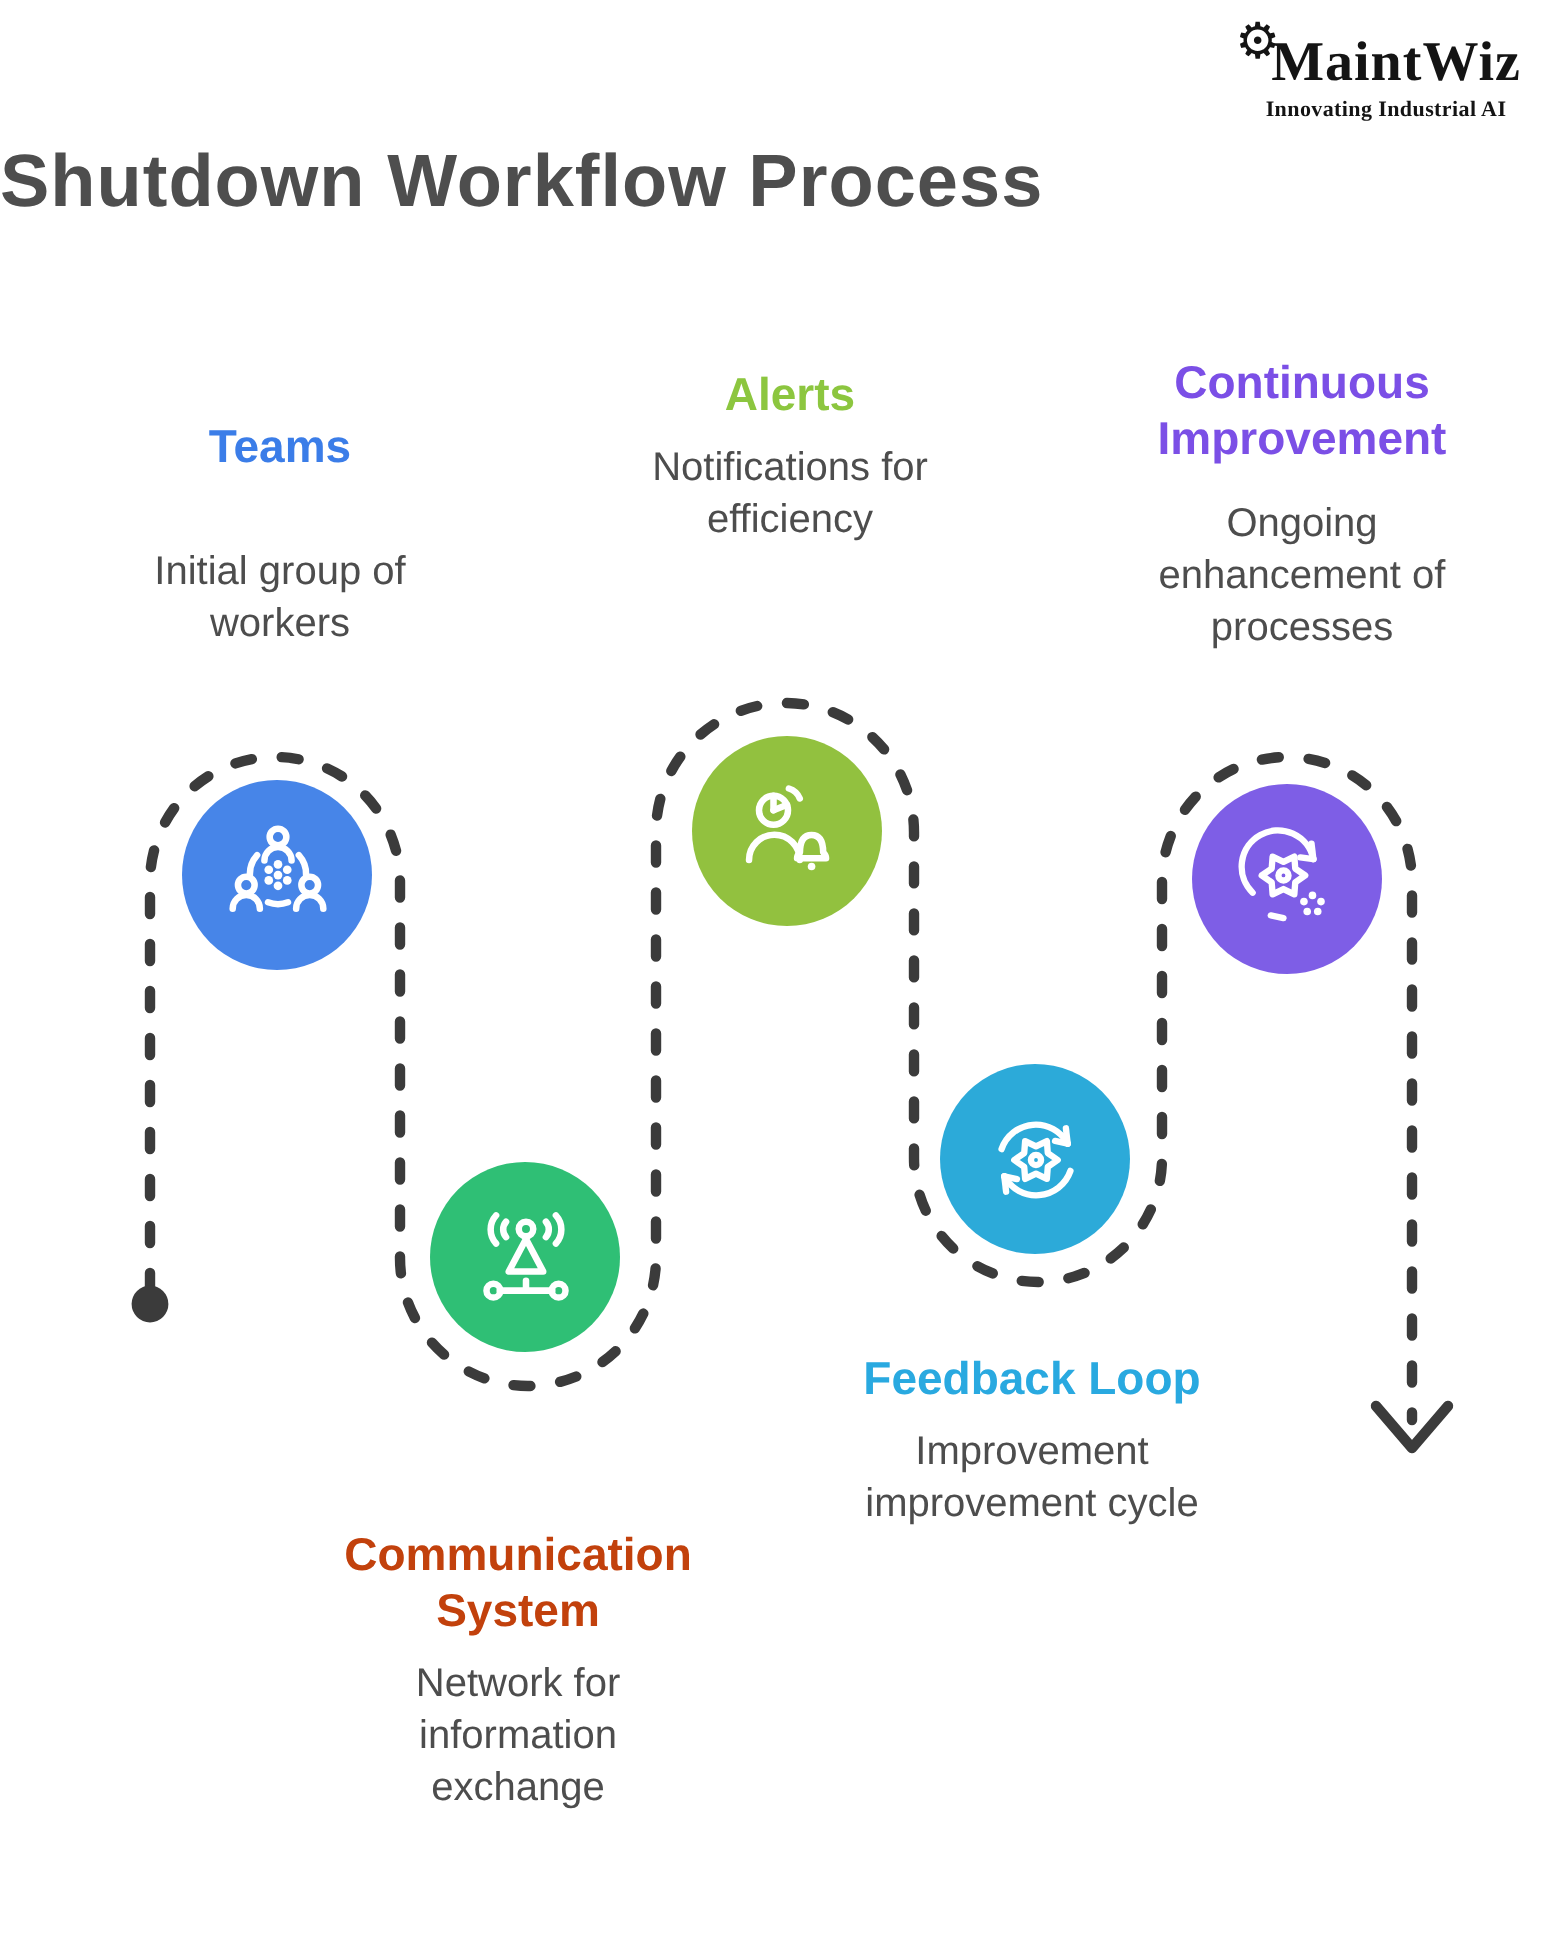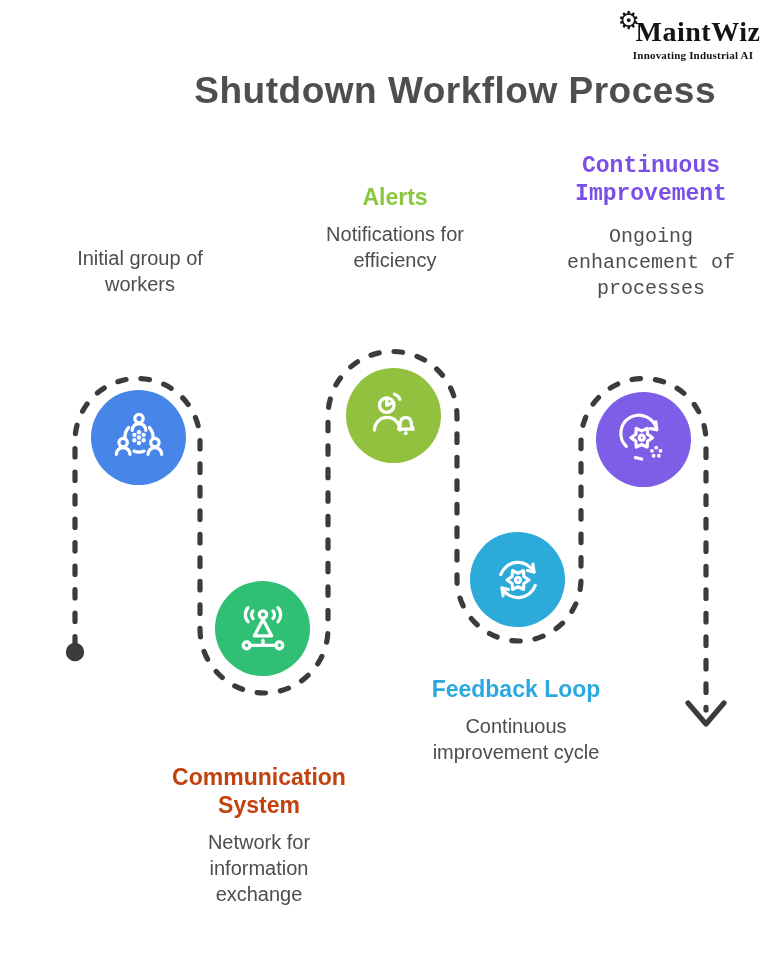--- a/index.html
+++ b/index.html
@@ -7,42 +7,42 @@
     position:relative; width:778px; height:974px; background:#ffffff;
     font-family:"Liberation Sans", sans-serif; overflow:hidden;
   }
   
   .brand { position:absolute; top:16px; right:10px; width:150px; text-align:center; color:#141414; }
   .brand-row { position:relative; display:inline-block; padding-left:10px; }
   .brand-gear { position:absolute; left:-8px; top:-10px; font-size:25px; font-family:"DejaVu Sans", sans-serif; }
   .brand-name { font-family:"Liberation Serif", serif; font-size:28px; font-weight:600; letter-spacing:.5px; }
   .brand-tagline { font-family:"Liberation Serif", serif; font-size:11px; font-weight:700; letter-spacing:.2px; margin-top:1px; }
   
-  .title { position:absolute; top:70px; left:0; width:716px; text-align:right;
+  .title { position:absolute; top:70px; left:0; width:716px; text-align:left;
     font-size:37px; font-weight:700; color:#4e4e4e; letter-spacing:.5px; margin:0; }
   
   svg.flow { position:absolute; left:0; top:0; width:778px; height:974px; pointer-events:none; }
   
   .node { position:absolute; width:95px; height:95px; border-radius:50%;
     display:flex; align-items:center; justify-content:center; }
   .node svg { width:58px; height:58px; }
   .node-teams { left:91px;  top:390px; }
   .node-comm { left:215px; top:581px; }
   .node-alerts { left:346px; top:368px; }
   .node-feedback { left:470px; top:532px; }
   .node-improvement { left:596px; top:392px; }
   
   .label { position:absolute; text-align:center; }
   .label h2 { font-size:23px; font-weight:700; line-height:28px; margin:0 0 10px 0; }
   .label p  { font-size:20px; line-height:26px; color:#4d4d4d; margin:0 auto; }
   .label-teams { left:35px; top:209px; width:210px; }
   .label-teams p { width:170px;margin-top:36px; }
   .label-alerts { left:295px; top:183px; width:200px; }
   .label-alerts p { width:180px; }
-  .label-improvement { left:558px; top:152px; width:186px;font-family:Liberation Mono, monospace; }
+  .label-improvement { left:558px; top:177px; width:186px; }
   .label-improvement p { width:170px;margin-top:16px; }
   .label-comm { left:144px; top:763px; width:230px; }
   .label-comm p { width:160px;margin-top:10px; }
   .label-feedback { left:401px; top:675px; width:230px; }
   .label-feedback p { width:190px; }
 </style>
 </head>
 <body>
 
 <div class="canvas">
@@ -150,36 +150,37 @@
         <circle cx="45.5" cy="40.5" r="2.1"></circle>
         <circle cx="50.2" cy="43.9" r="2.1"></circle>
         <circle cx="48.4" cy="49.4" r="2.1"></circle>
         <circle cx="42.6" cy="49.4" r="2.1"></circle>
         <circle cx="40.8" cy="43.9" r="2.1"></circle>
       </g>
     </svg>
   </div>
 
   <div class="label label-teams">
+    <h2 style="color: rgb(59, 125, 232);">Teams</h2>
     <p>Initial group of workers</p>
   </div>
 
   <div class="label label-alerts">
     <h2 style="color: rgb(140, 198, 63);">Alerts</h2>
     <p>Notifications for efficiency</p>
   </div>
 
   <div class="label label-improvement">
     <h2 style="color: rgb(123, 79, 230);">Continuous Improvement</h2>
     <p>Ongoing enhancement of processes</p>
   </div>
 
   <div class="label label-comm">
     <h2 style="color: #c2410c;">Communication System</h2>
     <p>Network for information exchange</p>
   </div>
 
   <div class="label label-feedback">
     <h2 style="color: rgb(41, 169, 224);">Feedback Loop</h2>
-    <p>Continuous improvement cycle</p>
+    <p>Improvement improvement cycle</p>
   </div>
 
 </div>
 
 </body></html>

